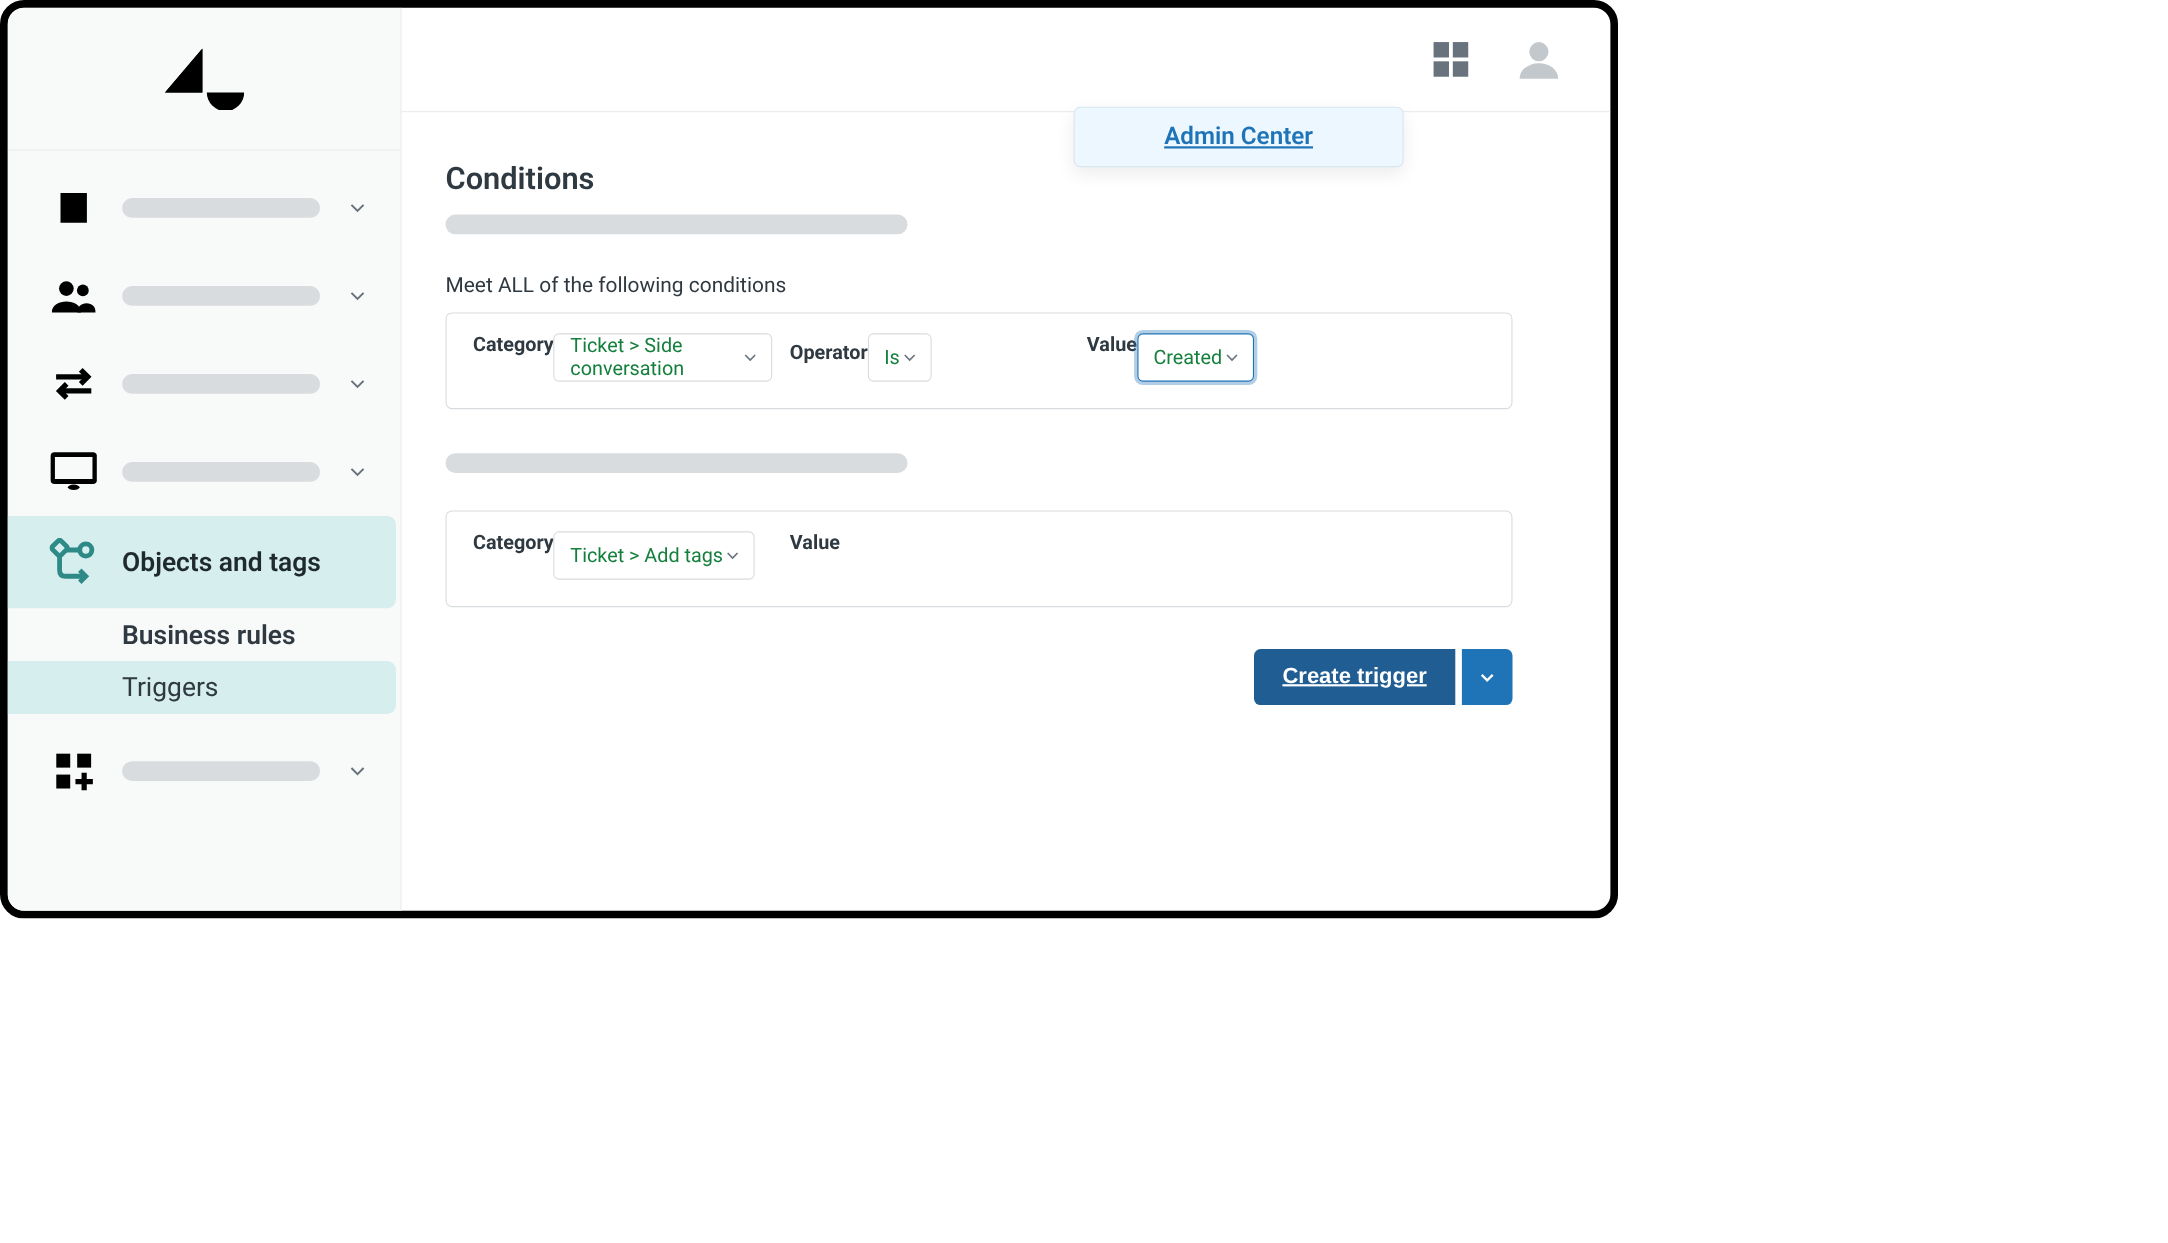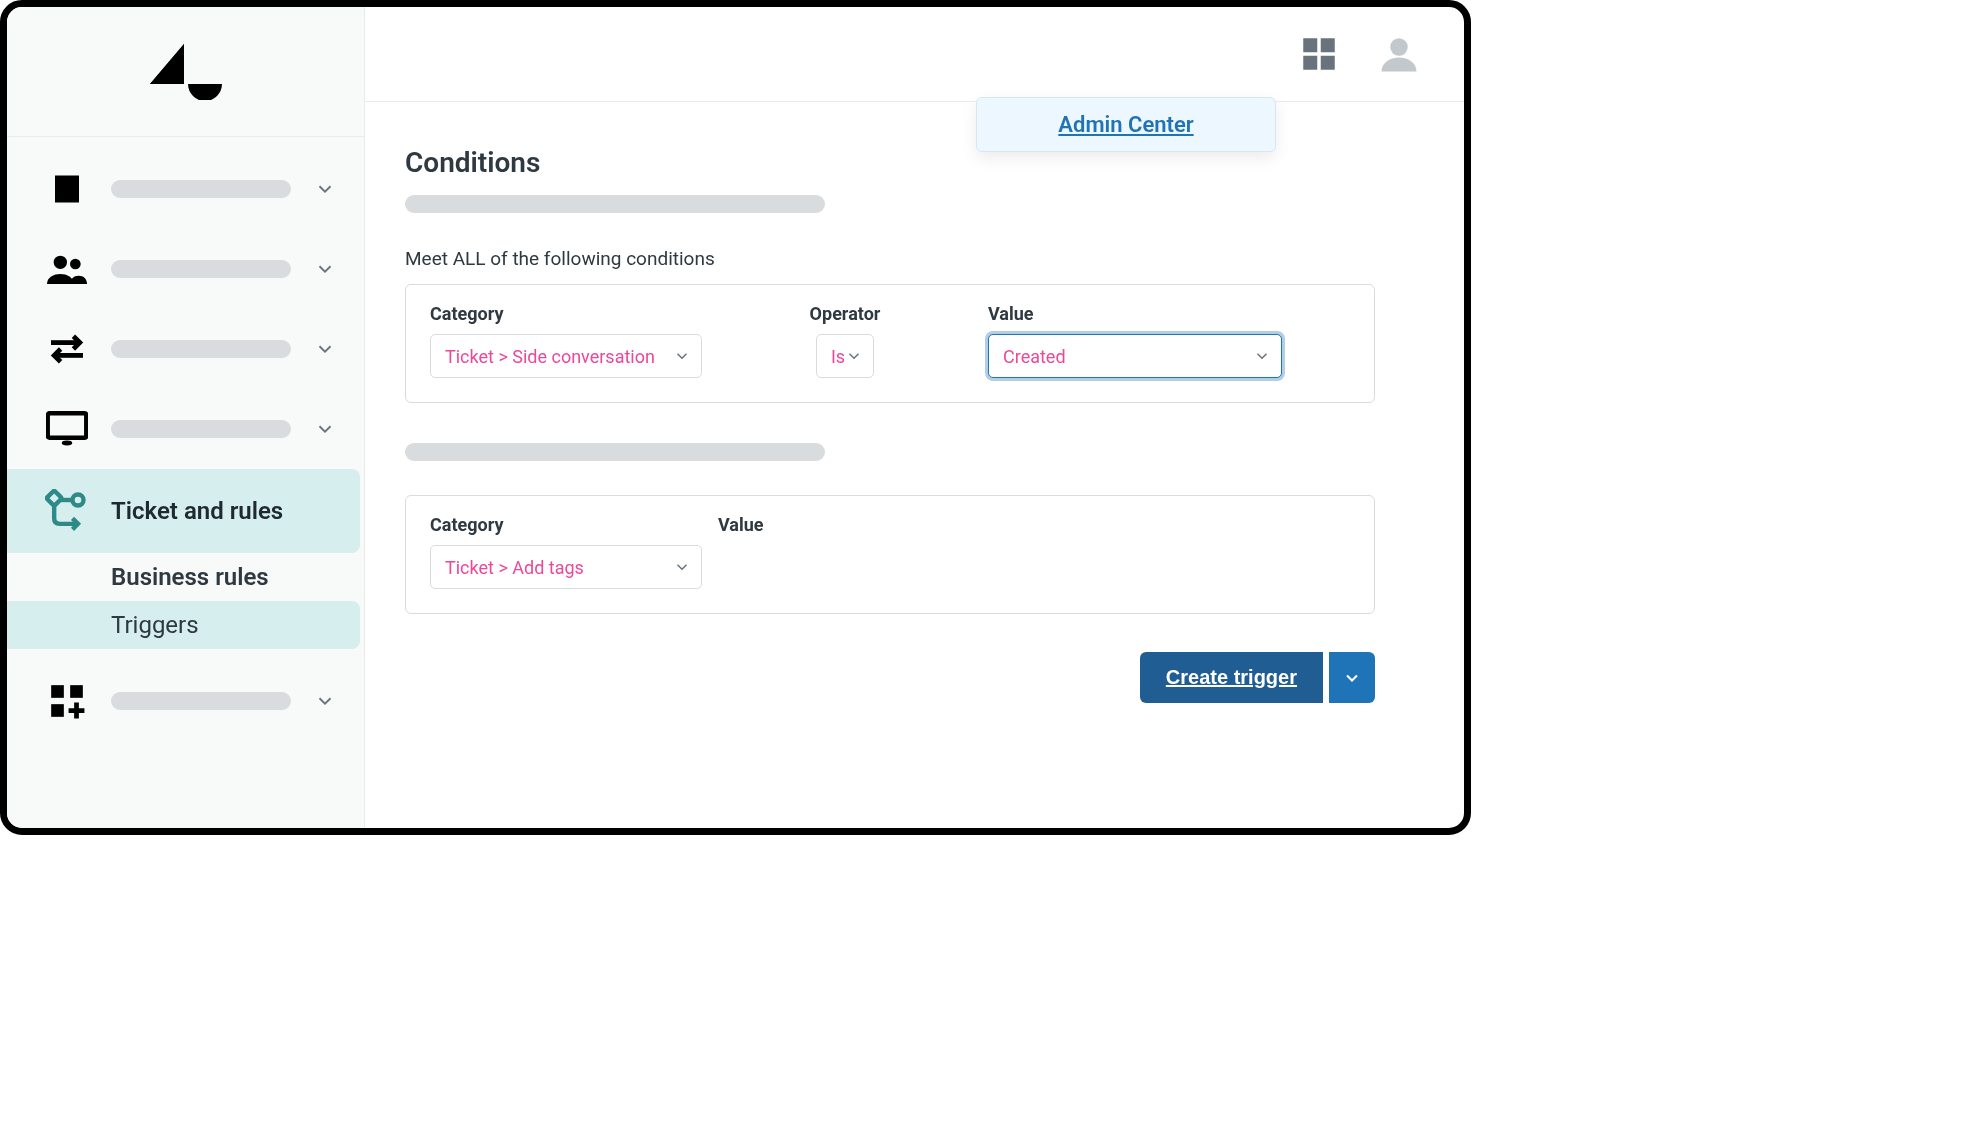--- a/index.html
+++ b/index.html
@@ -157,41 +157,41 @@
   border: 1px solid #d8dcde;
   border-radius: 6px;
   padding: 18px 24px 24px 24px;
   width: 970px;
   margin-bottom: 40px;
   display: flex;
   gap: 16px;
 }
 .field-col {
   display: flex;
-  flex-direction: column;
+  flex-direction: row;
 }
 .col-category { width: 272px; }
 .col-operator { width: 254px; align-items: center; }
 .col-value { width: 294px; }
 .field-label {
   font-size: 18px;
   font-weight: 700;
   color: #2f3941;
   margin-bottom: 10px;
 }
 .select-box {
   height: 44px;
   border: 1px solid #d8dcde;
   border-radius: 5px;
   background: #fff;
   display: flex;
   align-items: center;
   padding: 0 10px 0 14px;
   font-size: 18px;
-  color: #ec4899;
+  color: #15803d;
   justify-content: space-between;
   cursor: pointer;
 }
 .select-box.focused {
   border: 1px solid #1f73b7;
   box-shadow: 0 0 0 3px rgba(31,115,183,0.35);
 }
 .actions-heading-row {
   margin-top: 10px;
 }
@@ -348,21 +348,21 @@
       <li class="nav-item active">
         <span class="nav-icon">
           <svg width="44" height="44" viewBox="0 0 24 24" fill="none" stroke="#2d8a86" stroke-width="2.4">
               <rect x="2" y="2" width="6" height="6" rx="1" transform="rotate(45 5 5)"></rect>
               <path d="M5 9 L5 16 Q5 19 8 19 L18 19"></path>
               <polyline points="15 16 18 19 15 22"></polyline>
               <circle cx="18" cy="6" r="3"></circle>
               <path d="M8 6 L15 6"></path>
             </svg>
         </span>
-        <span class="nav-label-active">Ticket and rules</span>
+        <span class="nav-label-active">Objects and tags</span>
       </li>
     </ul>
     <ul class="sub-nav">
       <li>Business rules</li>
       <li class="sub-active">Triggers</li>
     </ul>
     <ul class="nav-list">
       <li class="nav-item">
         <span class="nav-icon">
           <svg width="38" height="38" viewBox="0 0 24 24" fill="#000">

